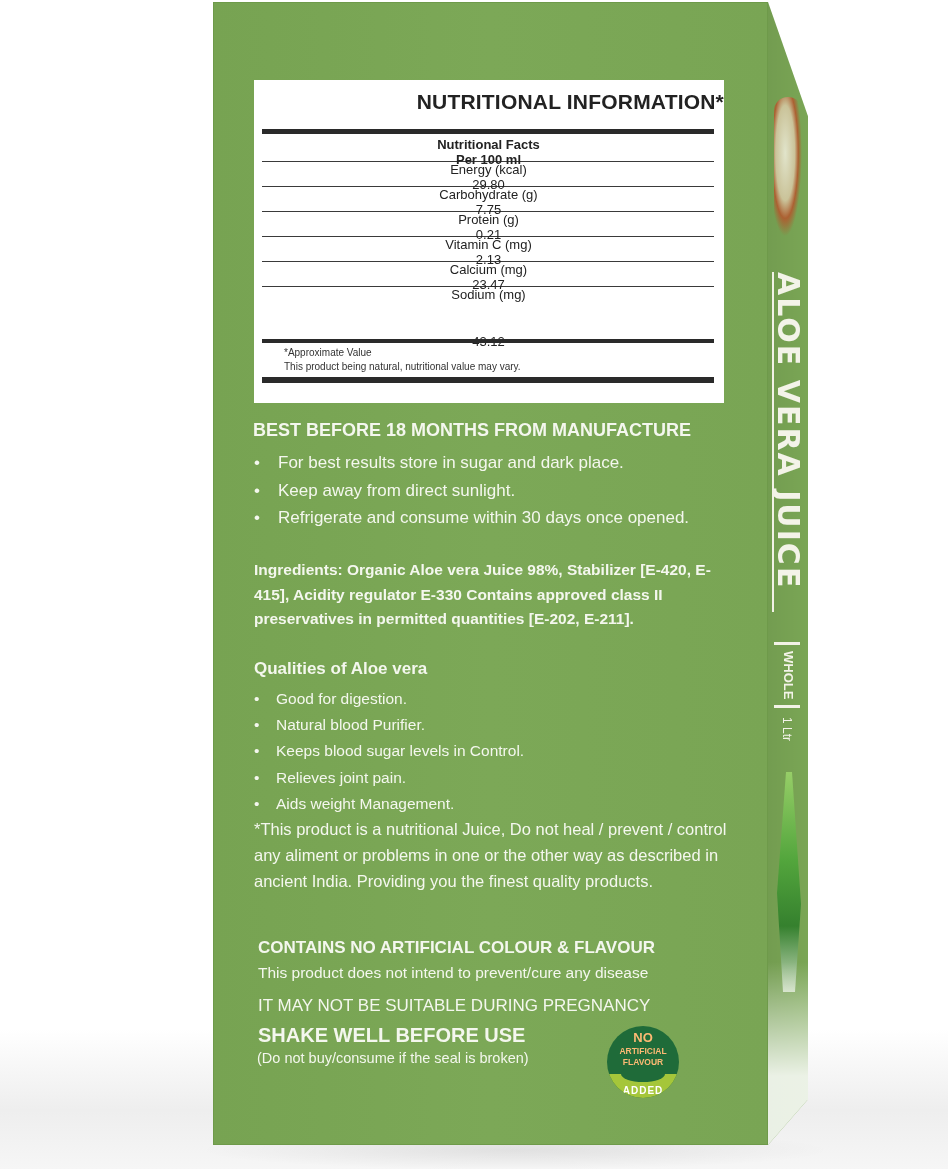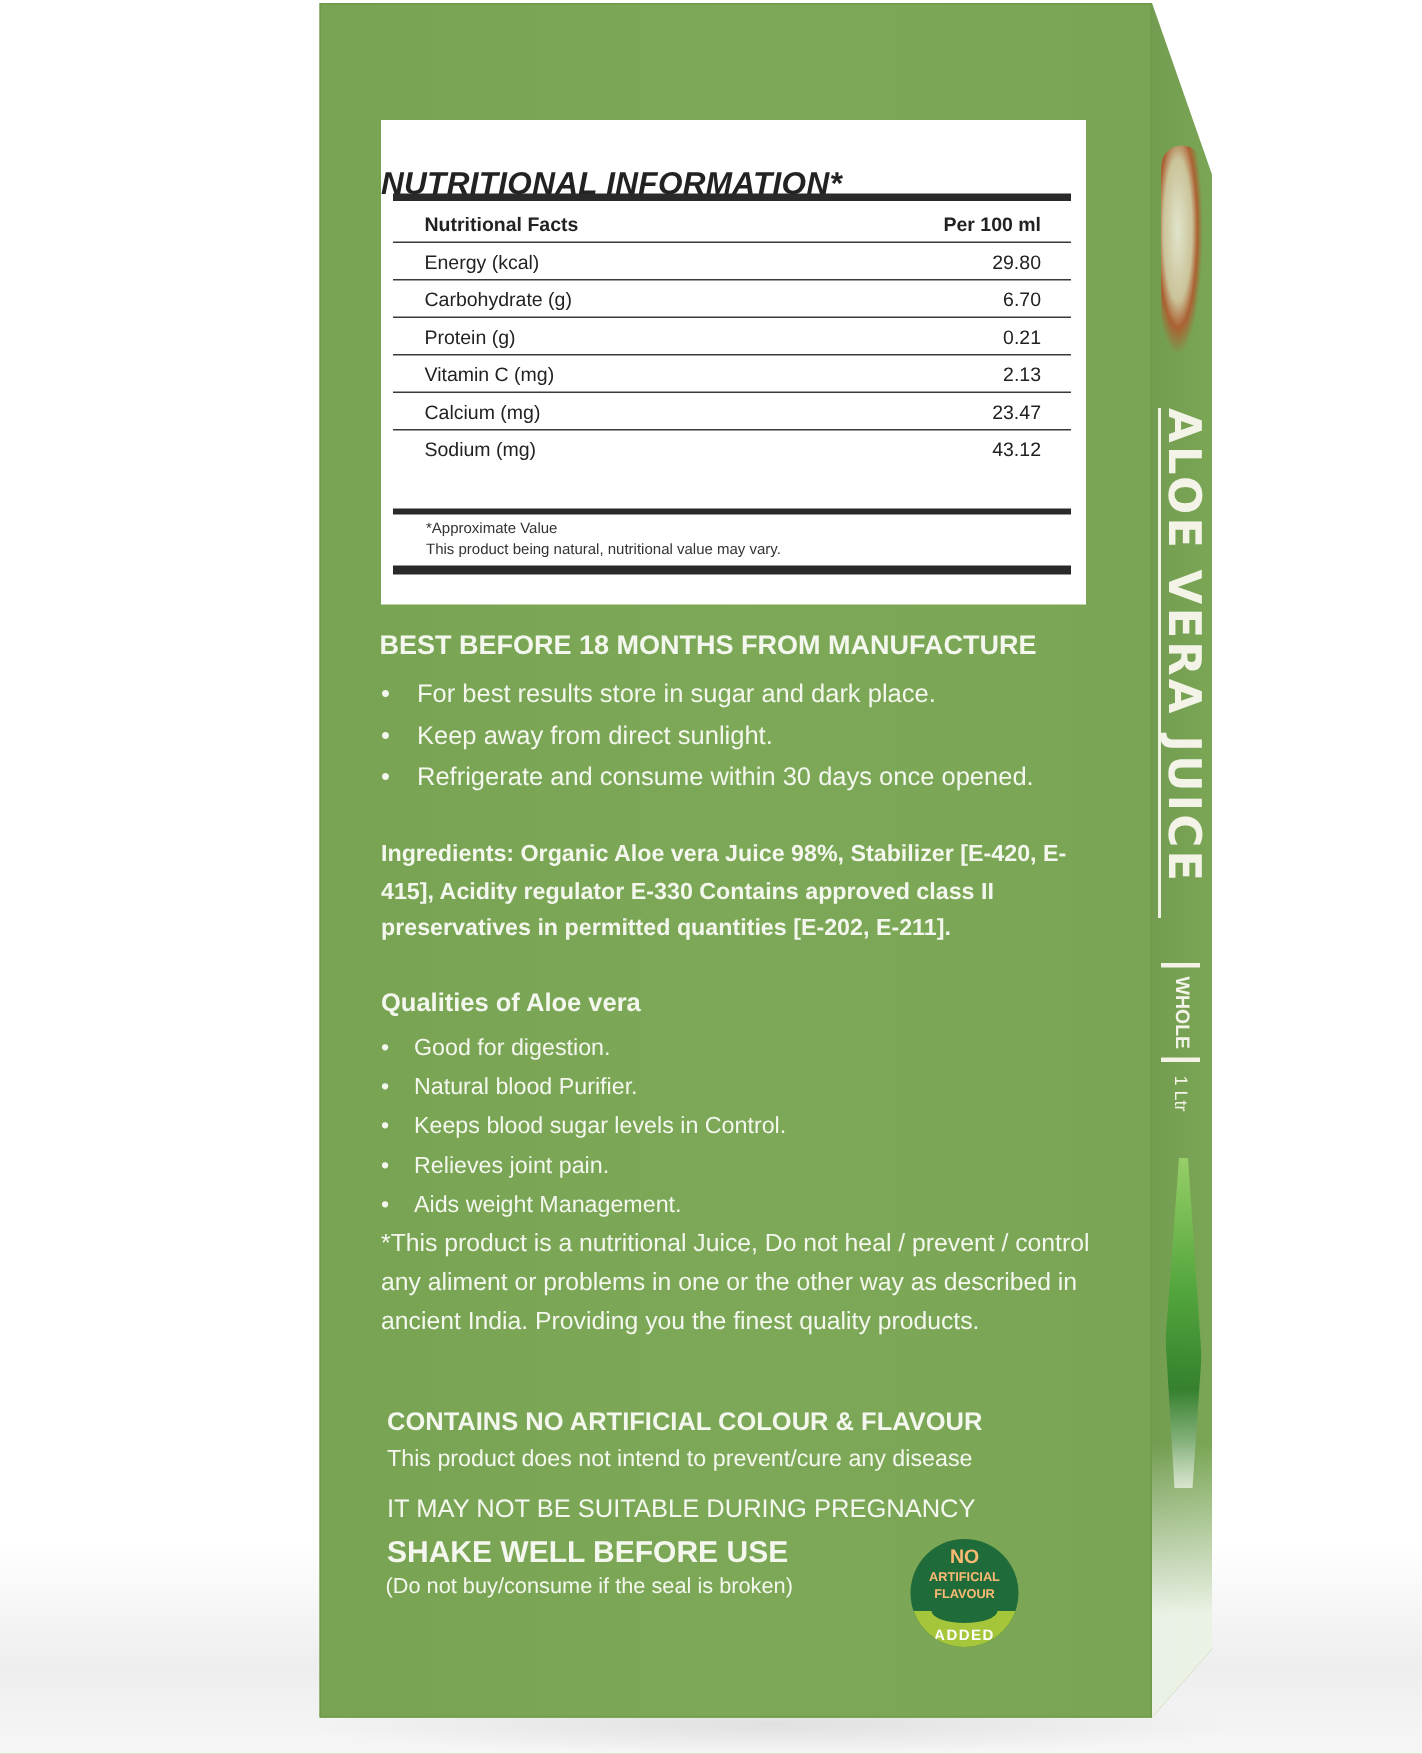--- a/index.html
+++ b/index.html
@@ -62,29 +62,29 @@
     position: absolute; left: 0; top: 960px; width: 40px; height: 190px;
     background: linear-gradient(180deg, rgba(255,255,255,0) 0%, rgba(255,255,255,0.85) 60%);
   }
 
   
   .nutri {
     position: absolute; left: 254px; top: 80px; width: 470px; height: 323px;
     background: #ffffff;
   }
   .nutri-title {
-    position: absolute; left: 0; width: 100%; top: 31px; text-align: left;
-    font-weight: bold; font-size: 21px; color: #222; letter-spacing: 0.2px; font-style: italic;
+    position: absolute; left: 0; width: 100%; top: 10px; text-align: right;
+    font-weight: bold; font-size: 21px; color: #222; letter-spacing: 0.2px;
   }
   .thick { position: absolute; left: 8px; right: 10px; height: 5px; background: #2a2a2a; }
   .nutri-rows { position: absolute; left: 8px; right: 10px; top: 136px; }
   .nrow {
     display: flex; justify-content: space-between; align-items: center;
     height: 24px; border-bottom: 1.5px solid #3a3a3a;
-    padding: 0 20px 0 21px; font-size: 13px; color: #222;
+    padding: 0 20px 0 21px; font-size: 13px; color: #222; flex-direction: column;
   }
   .nrow.head { font-weight: bold; }
   .nutri-note { position: absolute; left: 30px; top: 266px; font-size: 10px; color: #333; line-height: 14px; }
 
   .txt { position: absolute; color: #f4f7ee; }
   .h-bold { font-weight: bold; }
   .best { left: 253px; top: 420px; font-size: 18px; }
   .bullets { left: 254px; list-style: none; margin: 0; padding: 0; }
   .bullets li { position: relative; padding-left: 24px; }
   .bullets li .dot { position: absolute; left: 0; top: 0; }
@@ -145,21 +145,21 @@
     <div class="nrow head">
       <span>Nutritional Facts</span>
       <span>Per 100 ml</span>
     </div>
     <div class="nrow">
       <span>Energy (kcal)</span>
       <span>29.80</span>
     </div>
     <div class="nrow">
       <span>Carbohydrate (g)</span>
-      <span>6.70</span>
+      <span>7.75</span>
     </div>
     <div class="nrow">
       <span>Protein (g)</span>
       <span>0.21</span>
     </div>
     <div class="nrow">
       <span>Vitamin C (mg)</span>
       <span>2.13</span>
     </div>
     <div class="nrow">

